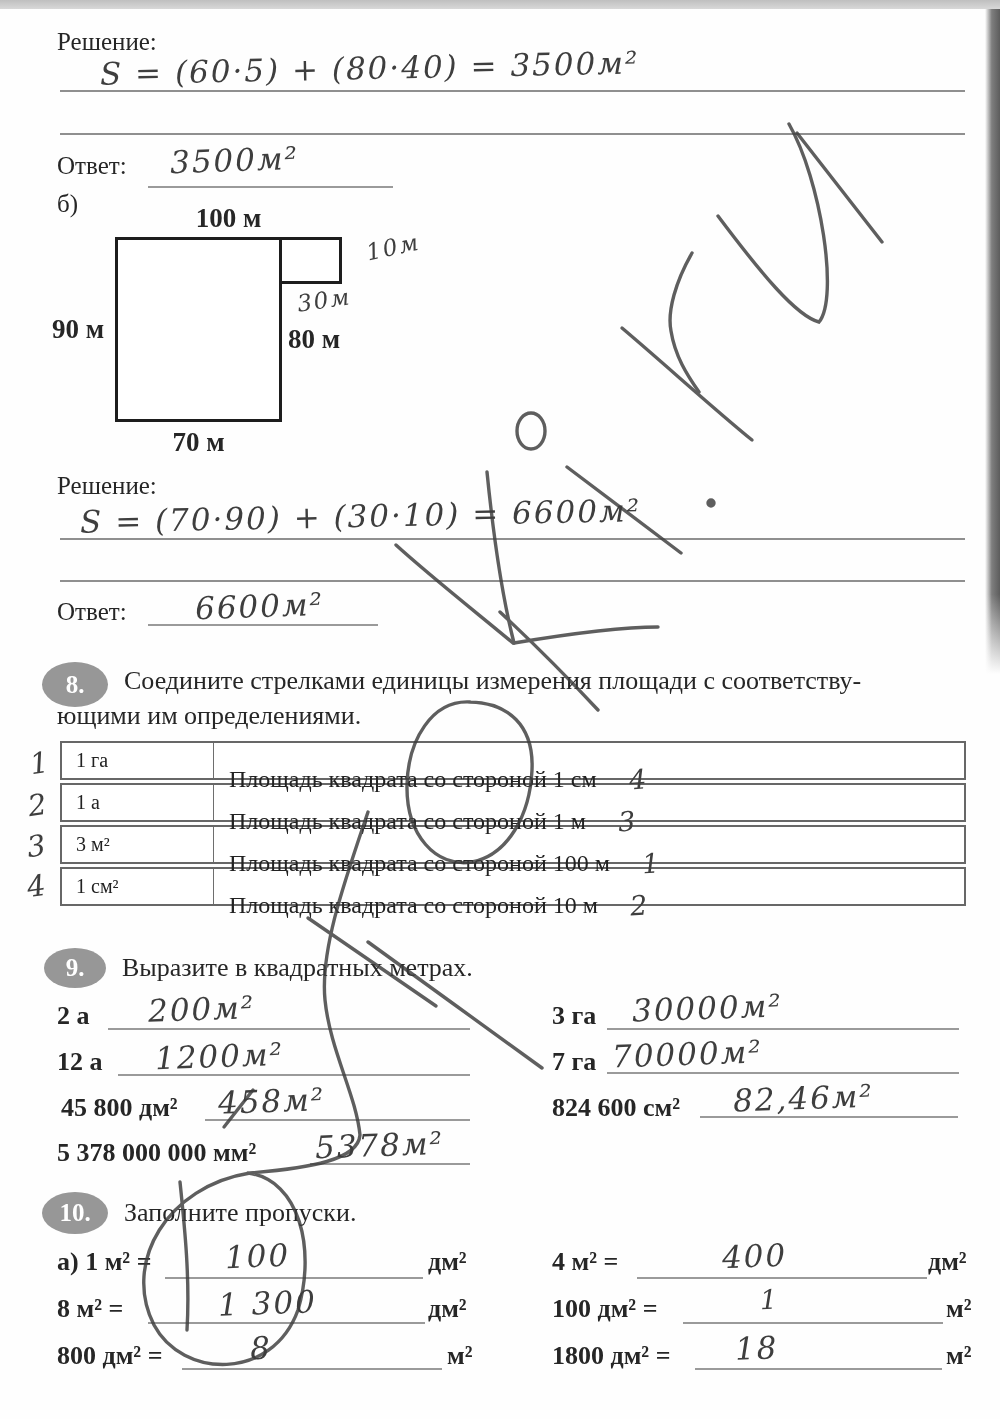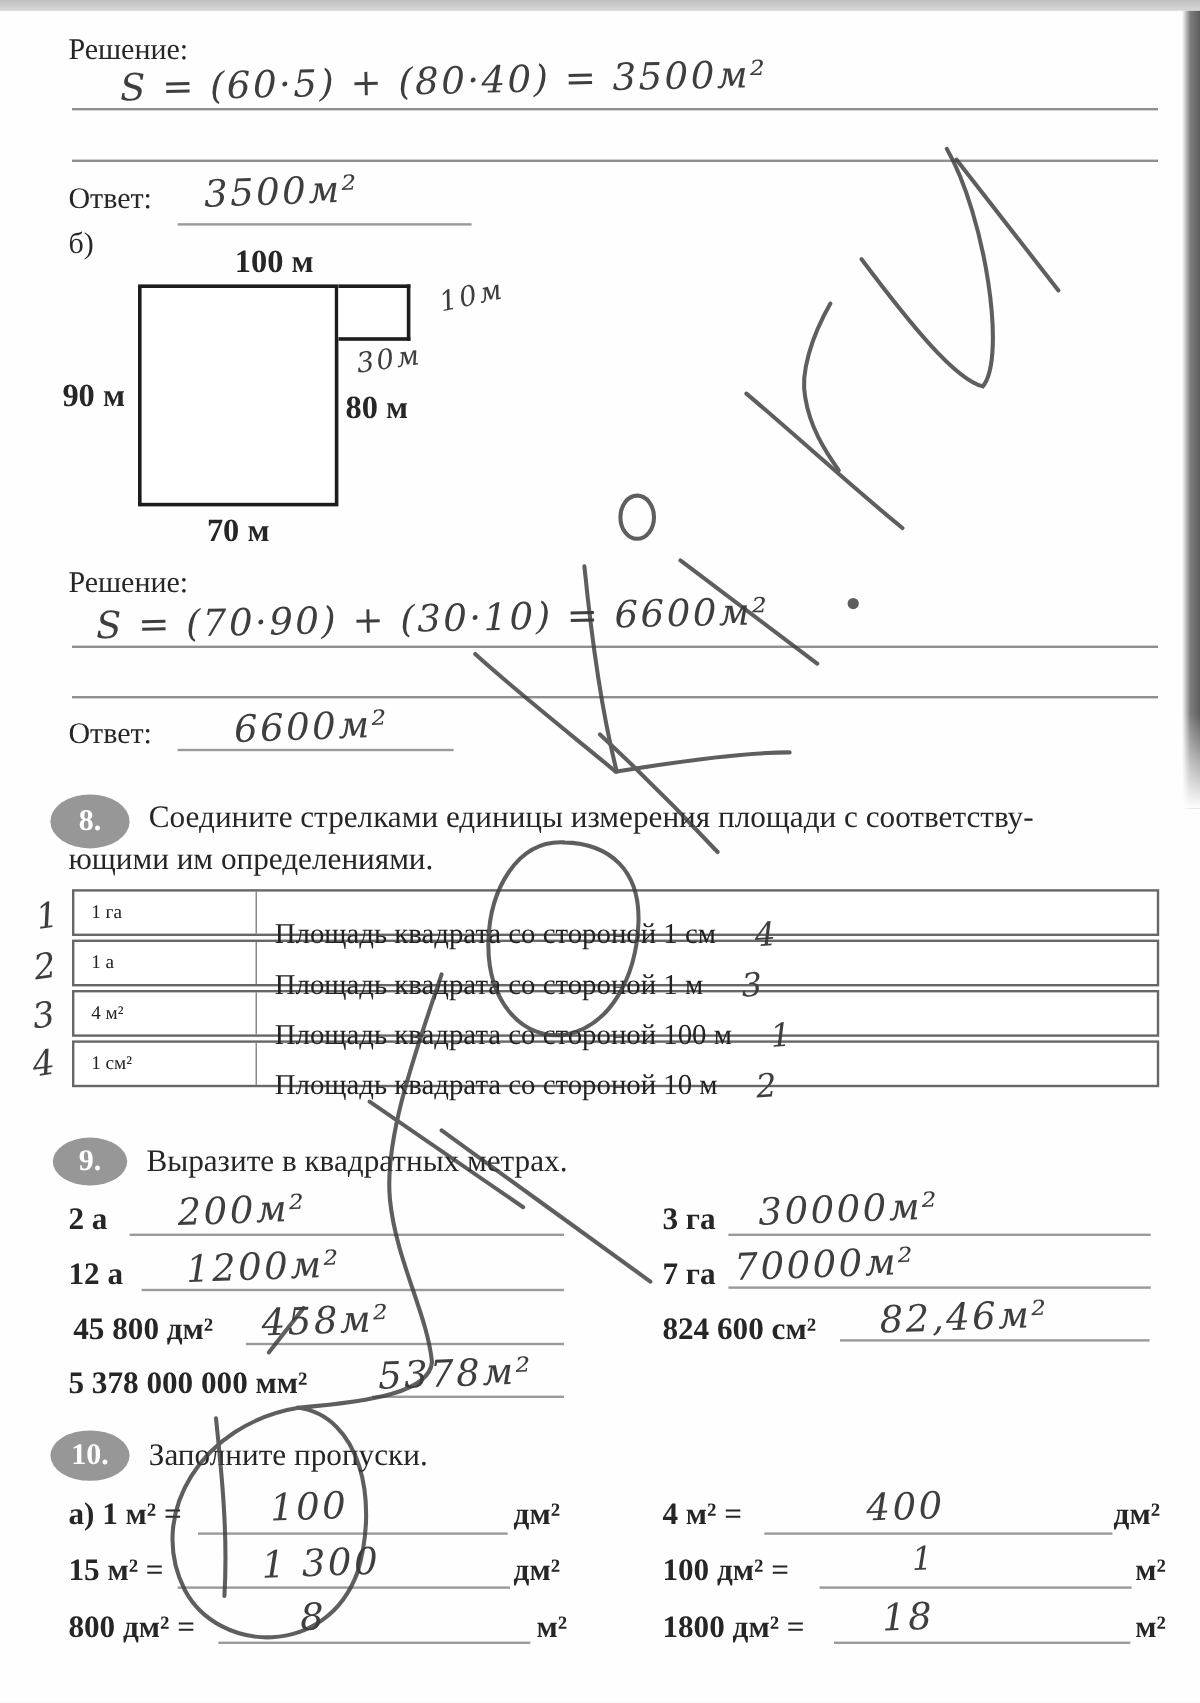--- a/index.html
+++ b/index.html
@@ -15,21 +15,21 @@
   .rule{position:absolute;height:1.5px;background:#8f8f8f;}
   .ans-line{position:absolute;height:1.5px;background:#9a9a9a;}
   .badge{position:absolute;background:#979797;border-radius:50%;color:#fff;
          display:flex;align-items:center;justify-content:center;
          font-weight:bold;font-size:25px;font-family:"Liberation Serif",serif;}
   .rect-main{position:absolute;left:115px;top:237px;width:161px;height:179px;border:3px solid #1d1d1d;background:#fff;}
   .rect-small{position:absolute;left:282px;top:237px;width:57px;height:41px;border:3px solid #1d1d1d;border-left:none;background:#fff;}
   .dim{font-size:27px;font-weight:bold;text-align:right;}
   .t8-table{position:absolute;left:60px;top:741px;width:906px;}
   .t8-row{display:flex;height:39px;margin-bottom:3px;border:2px solid #676767;background:#fff;align-items:stretch;box-sizing:border-box;}
-  .t8-unit{width:152px;border-right:1.5px solid #6e6e6e;display:flex;align-items:center;padding-left:14px;font-size:16px;box-sizing:border-box;}
+  .t8-unit{width:152px;border-right:1.5px solid #6e6e6e;display:flex;align-items:center;padding-left:14px;font-size:20px;box-sizing:border-box;}
   .t8-def{flex:1;display:flex;align-items:center;padding-left:15px;font-size:24px;margin-top:36px;}
   .t8-ans{margin-left:32px;font-size:27px;transform:rotate(-4deg);letter-spacing:0;}
   .margin-num{font-size:29px;transform:rotate(-8deg);letter-spacing:0;}
   .fill-label{font-size:26px;font-weight:bold;}
   .unit-suffix{font-size:26px;font-weight:bold;}
   .title{font-size:26px;}
   .edge-top{position:absolute;left:0;top:0;width:1000px;height:9px;
             background:linear-gradient(to bottom,#bfbfbf,#d8d8d8);}
   .edge-right{position:absolute;right:0;top:9px;width:15px;height:665px;
             background-image:linear-gradient(to bottom,rgba(254,254,254,0) 88%,#fefefe 100%),
@@ -96,21 +96,21 @@
       <div class="t8-unit">
           <span>1 а</span>
         </div>
       <div class="t8-def">
         <span>Площадь квадрата со стороной 1 м</span>
         <span class="hw t8-ans">3</span>
       </div>
     </div>
     <div class="t8-row">
       <div class="t8-unit">
-          <span>4 м²</span>
+          <span>3 м²</span>
         </div>
       <div class="t8-def">
         <span>Площадь квадрата со стороной 100 м</span>
         <span class="hw t8-ans">1</span>
       </div>
     </div>
     <div class="t8-row">
       <div class="t8-unit">
           <span>1 см²</span>
         </div>
@@ -157,21 +157,21 @@
   <div class="badge" style="left:42px;top:1192px;width:66px;height:42px">
     <span>10.</span>
   </div>
   <span class="abs printed title" style="left:124px;top:1198px">Заполните пропуски.</span>
 
   <span class="abs printed fill-label" style="left:57px;top:1247px">а) 1 м² =</span>
   <span class="abs hw hw-answer" style="left:225px;top:1238px">100</span>
   <div class="ans-line" style="left:165px;top:1277px;width:258px"></div>
   <span class="abs printed unit-suffix" style="left:428px;top:1247px">дм²</span>
 
-  <span class="abs printed fill-label" style="left:57px;top:1294px">15 м² =</span>
+  <span class="abs printed fill-label" style="left:57px;top:1294px">8 м² =</span>
   <span class="abs hw hw-answer" style="left:218px;top:1285px">1 300</span>
   <div class="ans-line" style="left:148px;top:1322px;width:277px"></div>
   <span class="abs printed unit-suffix" style="left:428px;top:1294px">дм²</span>
 
   <span class="abs printed fill-label" style="left:57px;top:1341px">800 дм² =</span>
   <span class="abs hw hw-answer" style="left:250px;top:1330px">8</span>
   <div class="ans-line" style="left:182px;top:1368px;width:260px"></div>
   <span class="abs printed unit-suffix" style="left:447px;top:1341px">м²</span>
 
   <span class="abs printed fill-label" style="left:552px;top:1247px">4 м² =</span>

